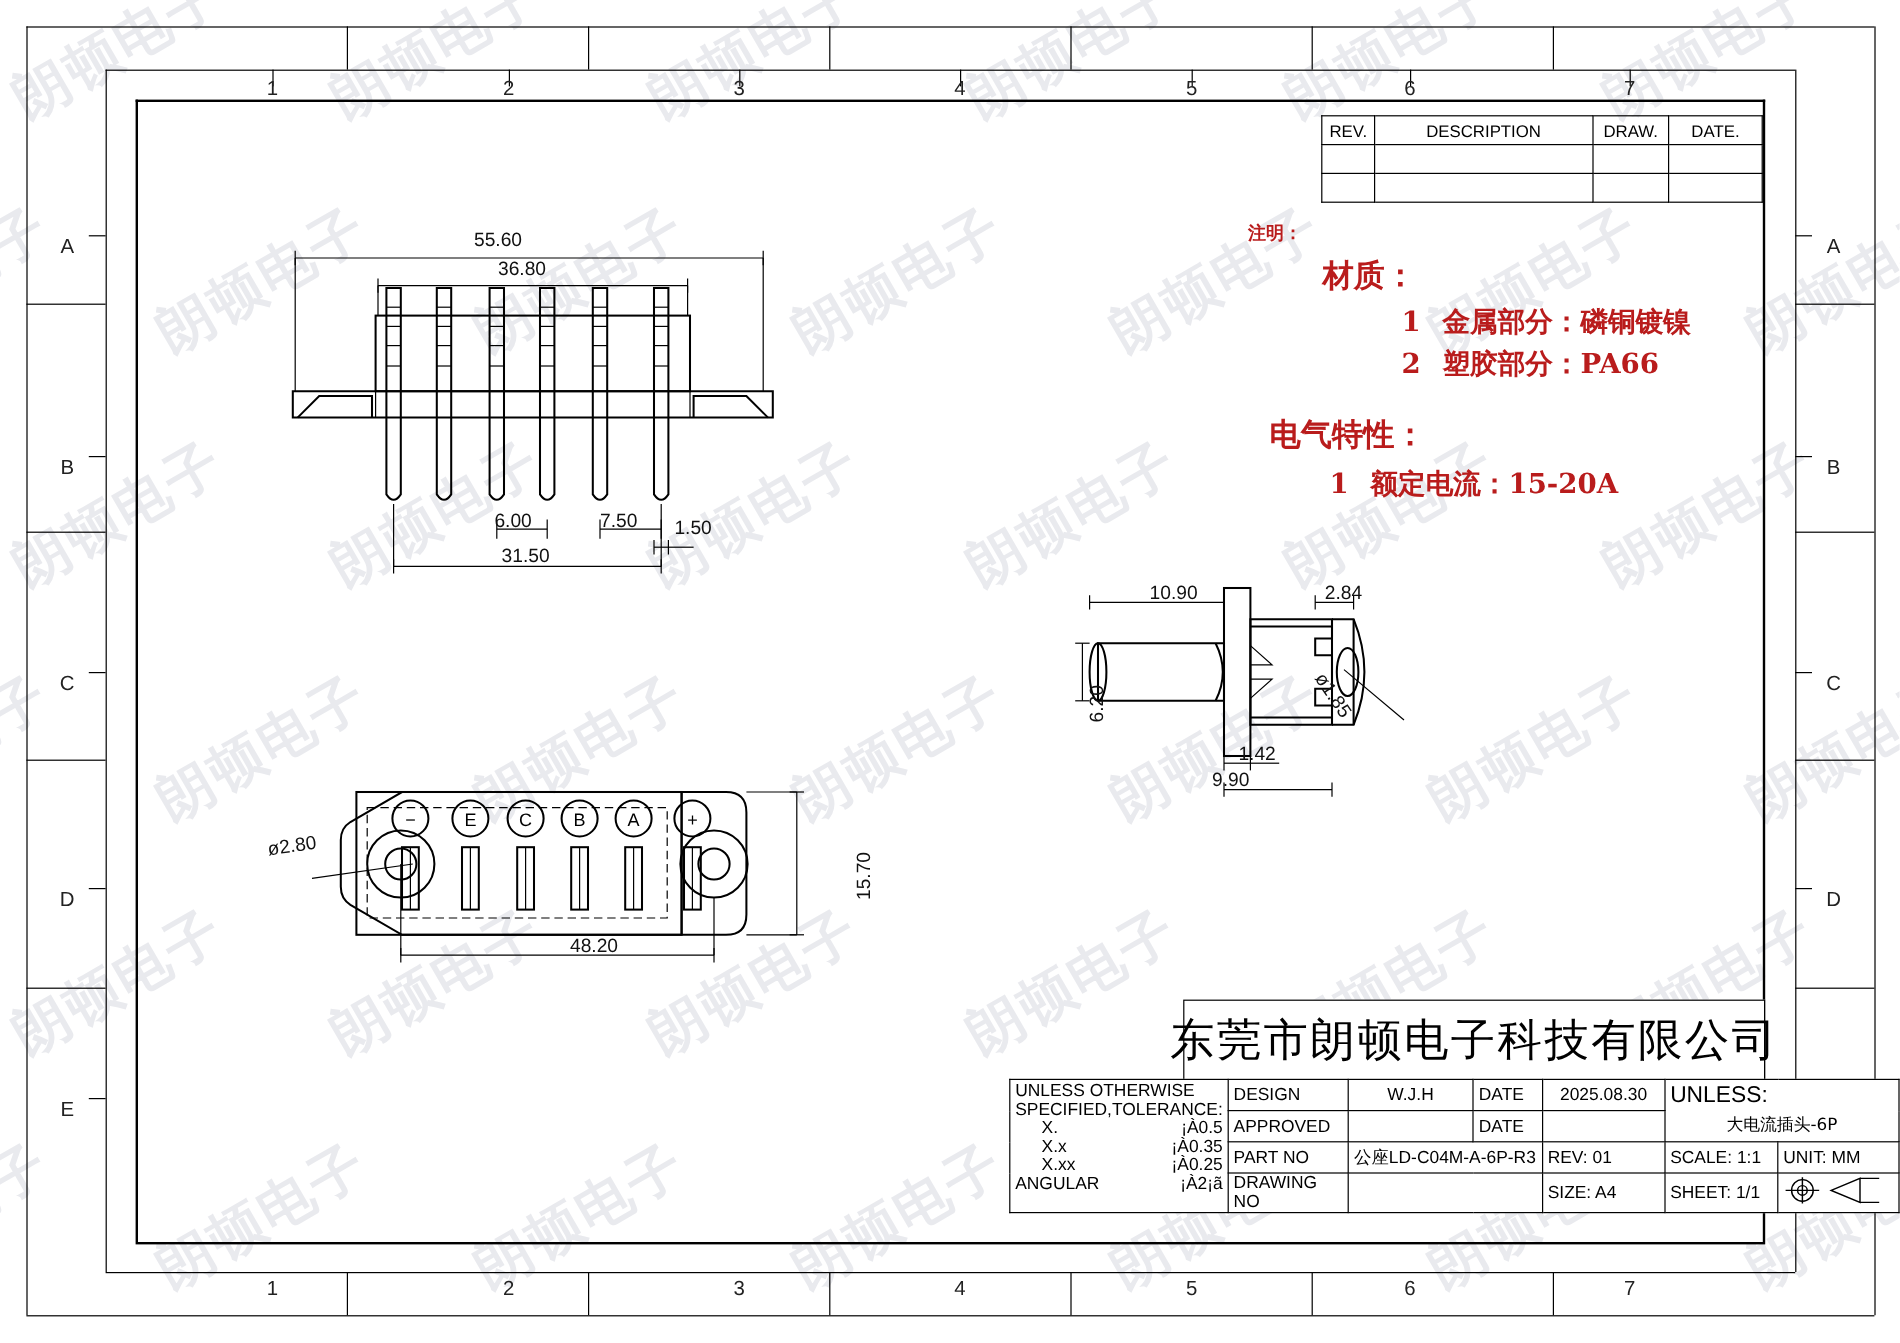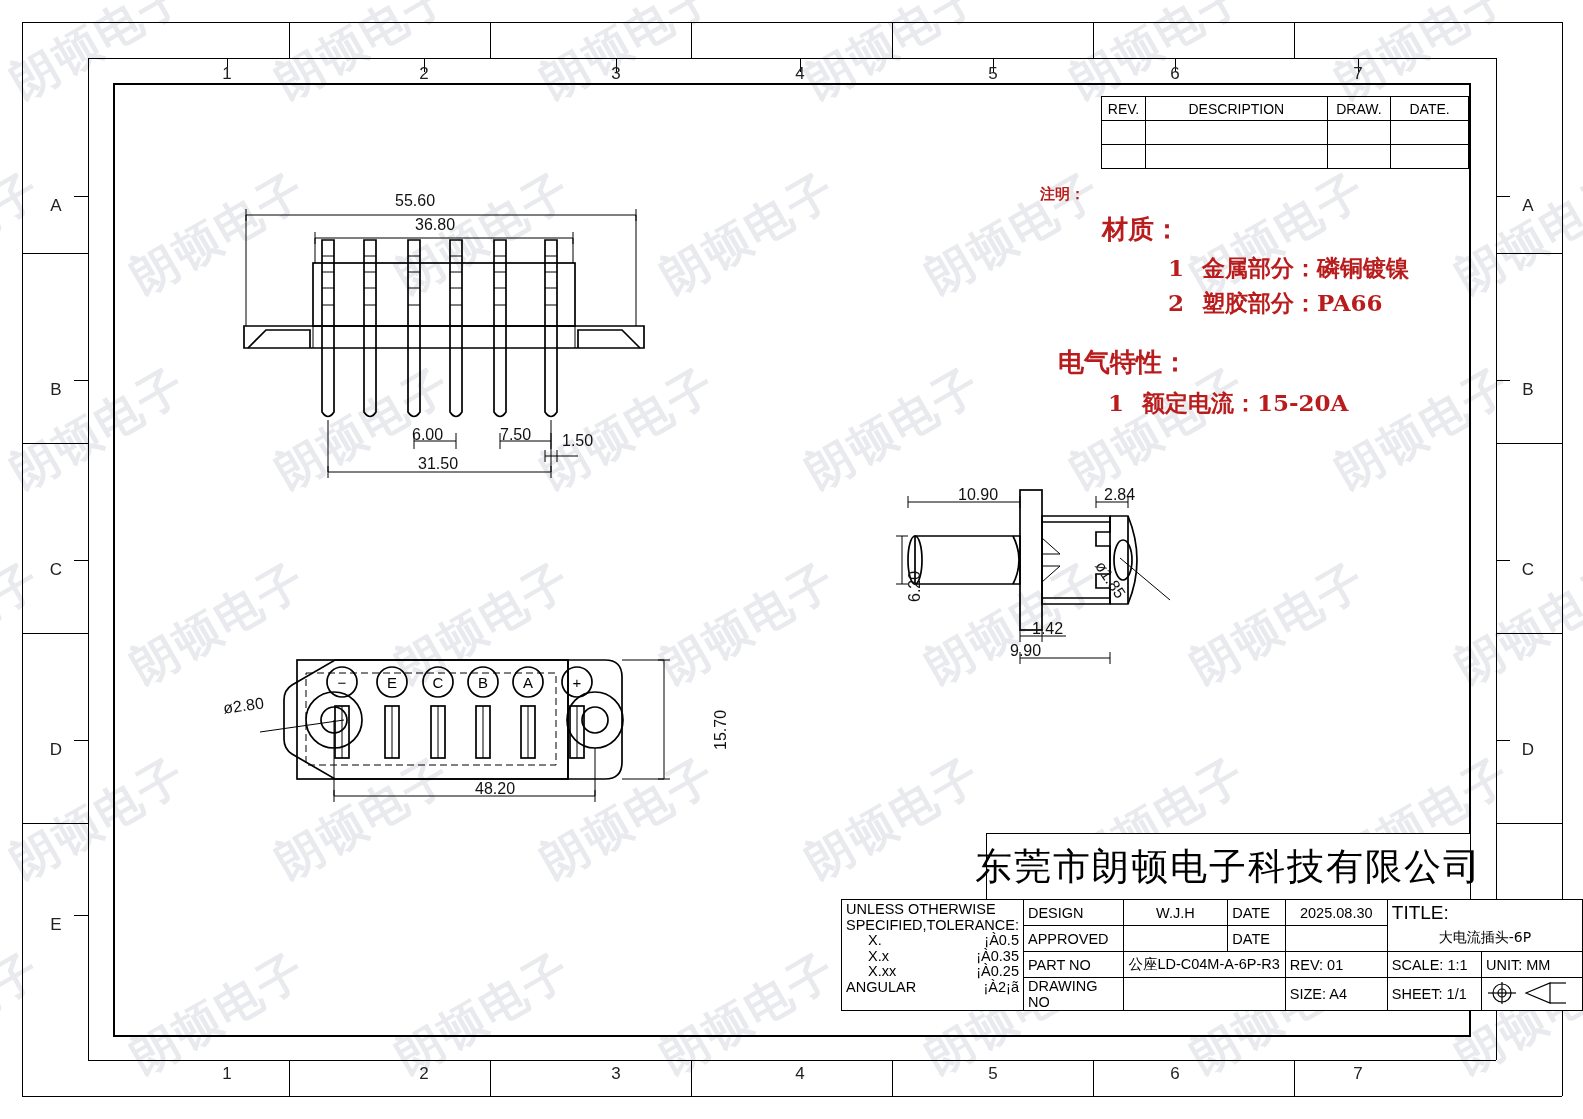--- a/index.html
+++ b/index.html
@@ -514,21 +514,21 @@
         <div>
           <span>ANGULAR</span>
           <span class="r">¡À2¡ã</span>
         </div>
       </td>
       <td style="width:92px;">DESIGN</td>
       <td class="ctr" style="width:104px;">W.J.H</td>
       <td style="width:50px;">DATE</td>
       <td class="ctr" style="width:96px;">2025.08.30</td>
       <td colspan="3" rowspan="2" style="width:193px;vertical-align:top;padding-top:2px;">
-        <div class="titlebig">TITLE:</div>
+        <div class="titlebig">UNLESS:</div>
         <div class="titlecn" style="margin-top:5px;">大电流插头-6P</div>
       </td>
     </tr>
     <tr>
       <td>APPROVED</td>
       <td class="ctr"></td>
       <td>DATE</td>
       <td class="ctr"></td>
     </tr>
     <tr>

